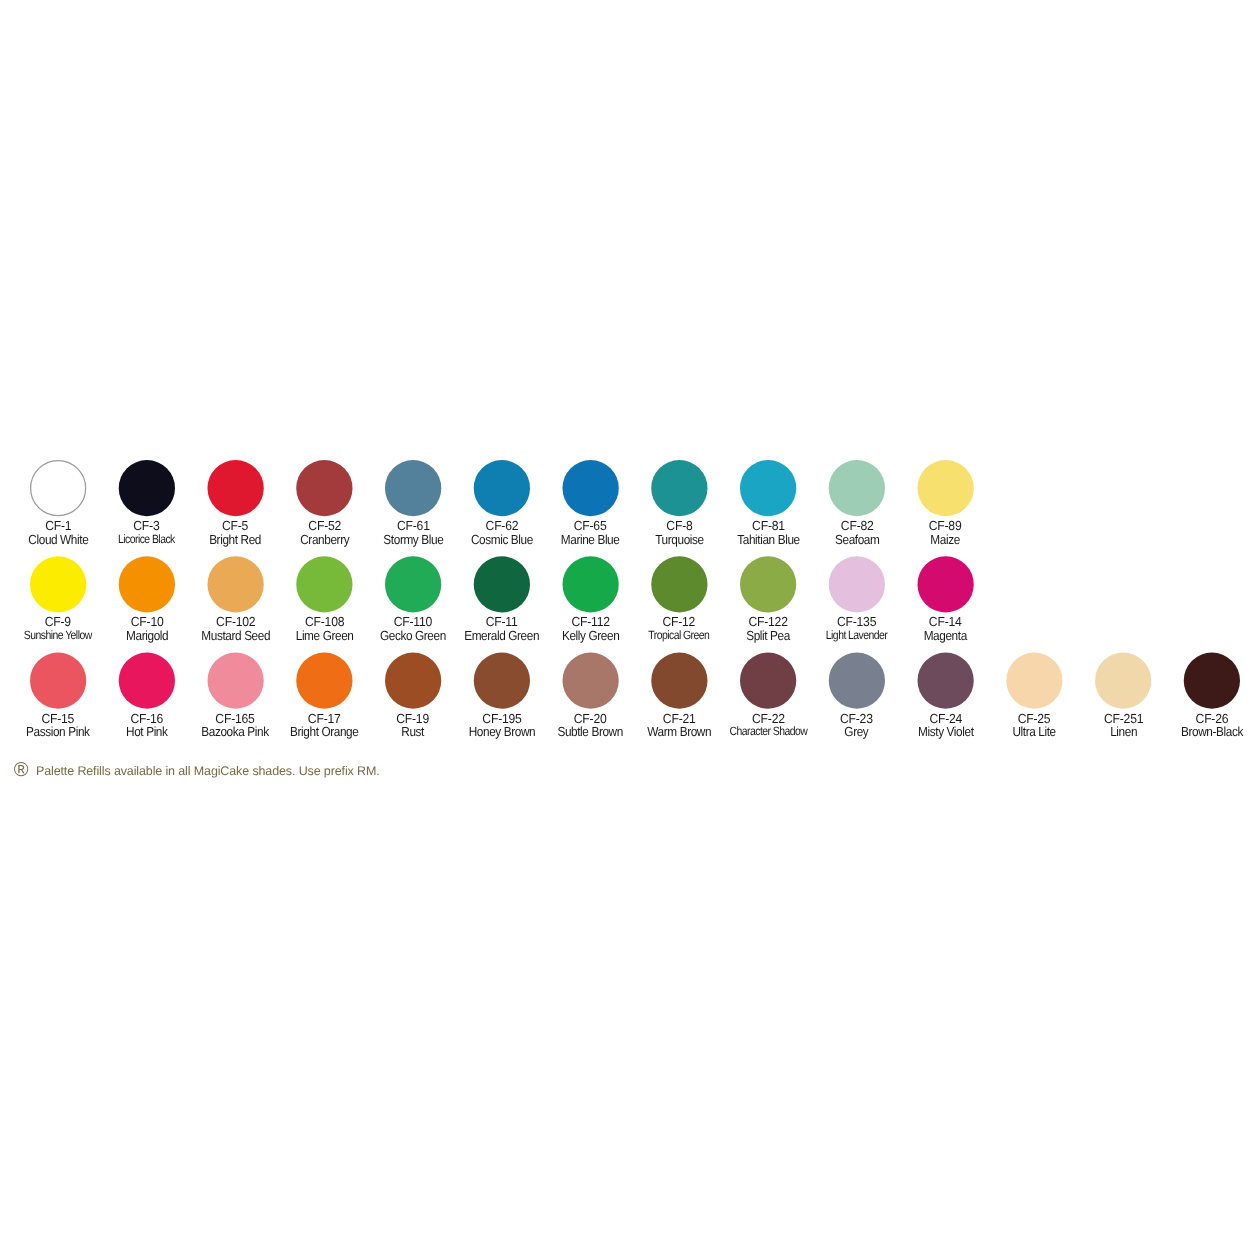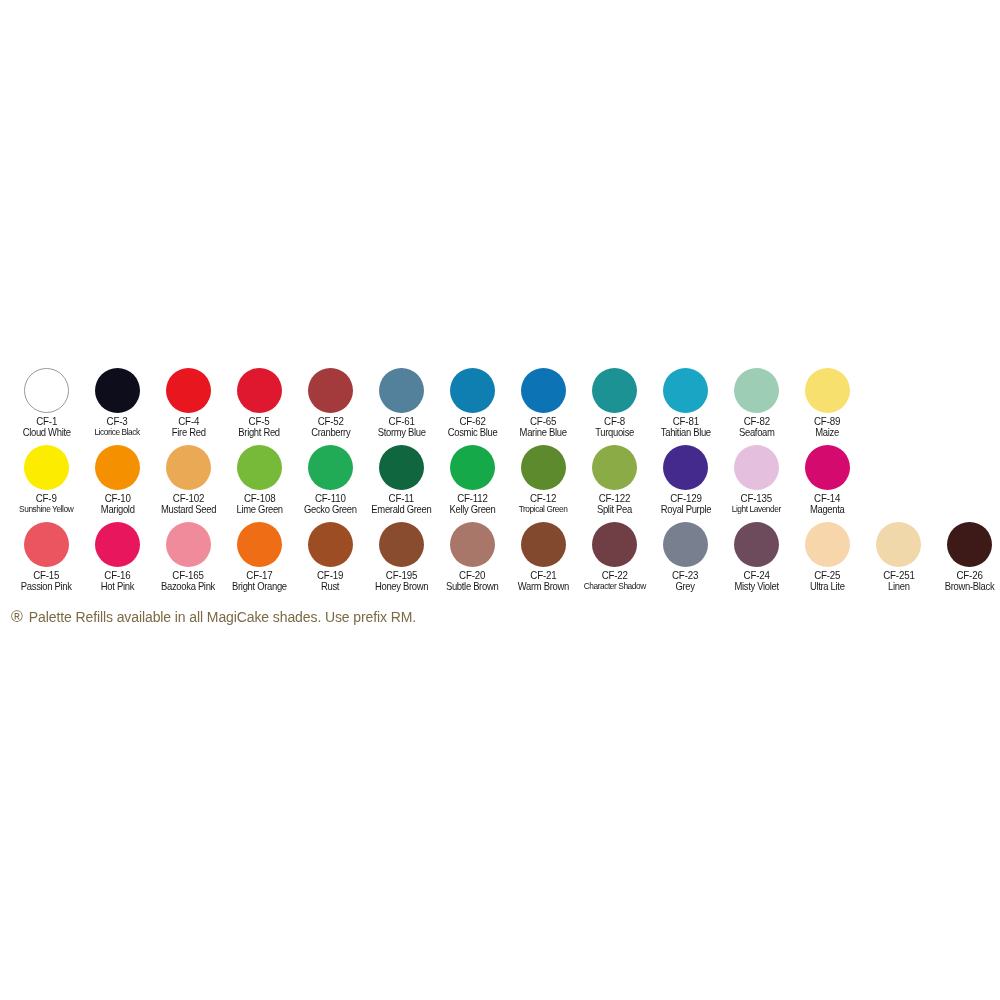--- a/index.html
+++ b/index.html
@@ -102,21 +102,21 @@
   }
 
   #footer-rmark {
     font-size: 16px;
     line-height: 1;
     color: #7a6a44;
     margin-right: 6px;
   }
 
   #footer-text {
-    font-size: 14px;
+    font-size: 10px;
     color: #7a6a44;
     letter-spacing: -0.1px;
     white-space: nowrap;
   }
 </style>
 </head>
 <body style="background: rgb(255, 255, 255);">
 
 <div id="chart-sheet">
 
@@ -130,27 +130,20 @@
           </span>
         </div>
         <div class="swatch-cell">
           <span class="swatch-dot" style="background: rgb(13, 13, 28);"></span>
           <span class="swatch-labels">
             <span class="swatch-code">CF-3</span>
             <span class="swatch-name long">Licorice Black</span>
           </span>
         </div>
         <div class="swatch-cell">
-          <span class="swatch-dot" style="background: rgb(232, 22, 31);"></span>
-          <span class="swatch-labels">
-            <span class="swatch-code">CF-4</span>
-            <span class="swatch-name">Fire Red</span>
-          </span>
-        </div>
-        <div class="swatch-cell">
           <span class="swatch-dot" style="background: rgb(224, 24, 47);"></span>
           <span class="swatch-labels">
             <span class="swatch-code">CF-5</span>
             <span class="swatch-name">Bright Red</span>
           </span>
         </div>
         <div class="swatch-cell">
           <span class="swatch-dot" style="background: rgb(163, 58, 60);"></span>
           <span class="swatch-labels">
             <span class="swatch-code">CF-52</span>
@@ -262,27 +255,20 @@
           <span class="swatch-labels">
             <span class="swatch-code">CF-12</span>
             <span class="swatch-name long">Tropical Green</span>
           </span>
         </div>
         <div class="swatch-cell">
           <span class="swatch-dot" style="background: rgb(138, 171, 70);"></span>
           <span class="swatch-labels">
             <span class="swatch-code">CF-122</span>
             <span class="swatch-name">Split Pea</span>
-          </span>
-        </div>
-        <div class="swatch-cell">
-          <span class="swatch-dot" style="background: rgb(69, 42, 142);"></span>
-          <span class="swatch-labels">
-            <span class="swatch-code">CF-129</span>
-            <span class="swatch-name">Royal Purple</span>
           </span>
         </div>
         <div class="swatch-cell">
           <span class="swatch-dot" style="background: rgb(228, 192, 222);"></span>
           <span class="swatch-labels">
             <span class="swatch-code">CF-135</span>
             <span class="swatch-name long">Light Lavender</span>
           </span>
         </div>
         <div class="swatch-cell">

